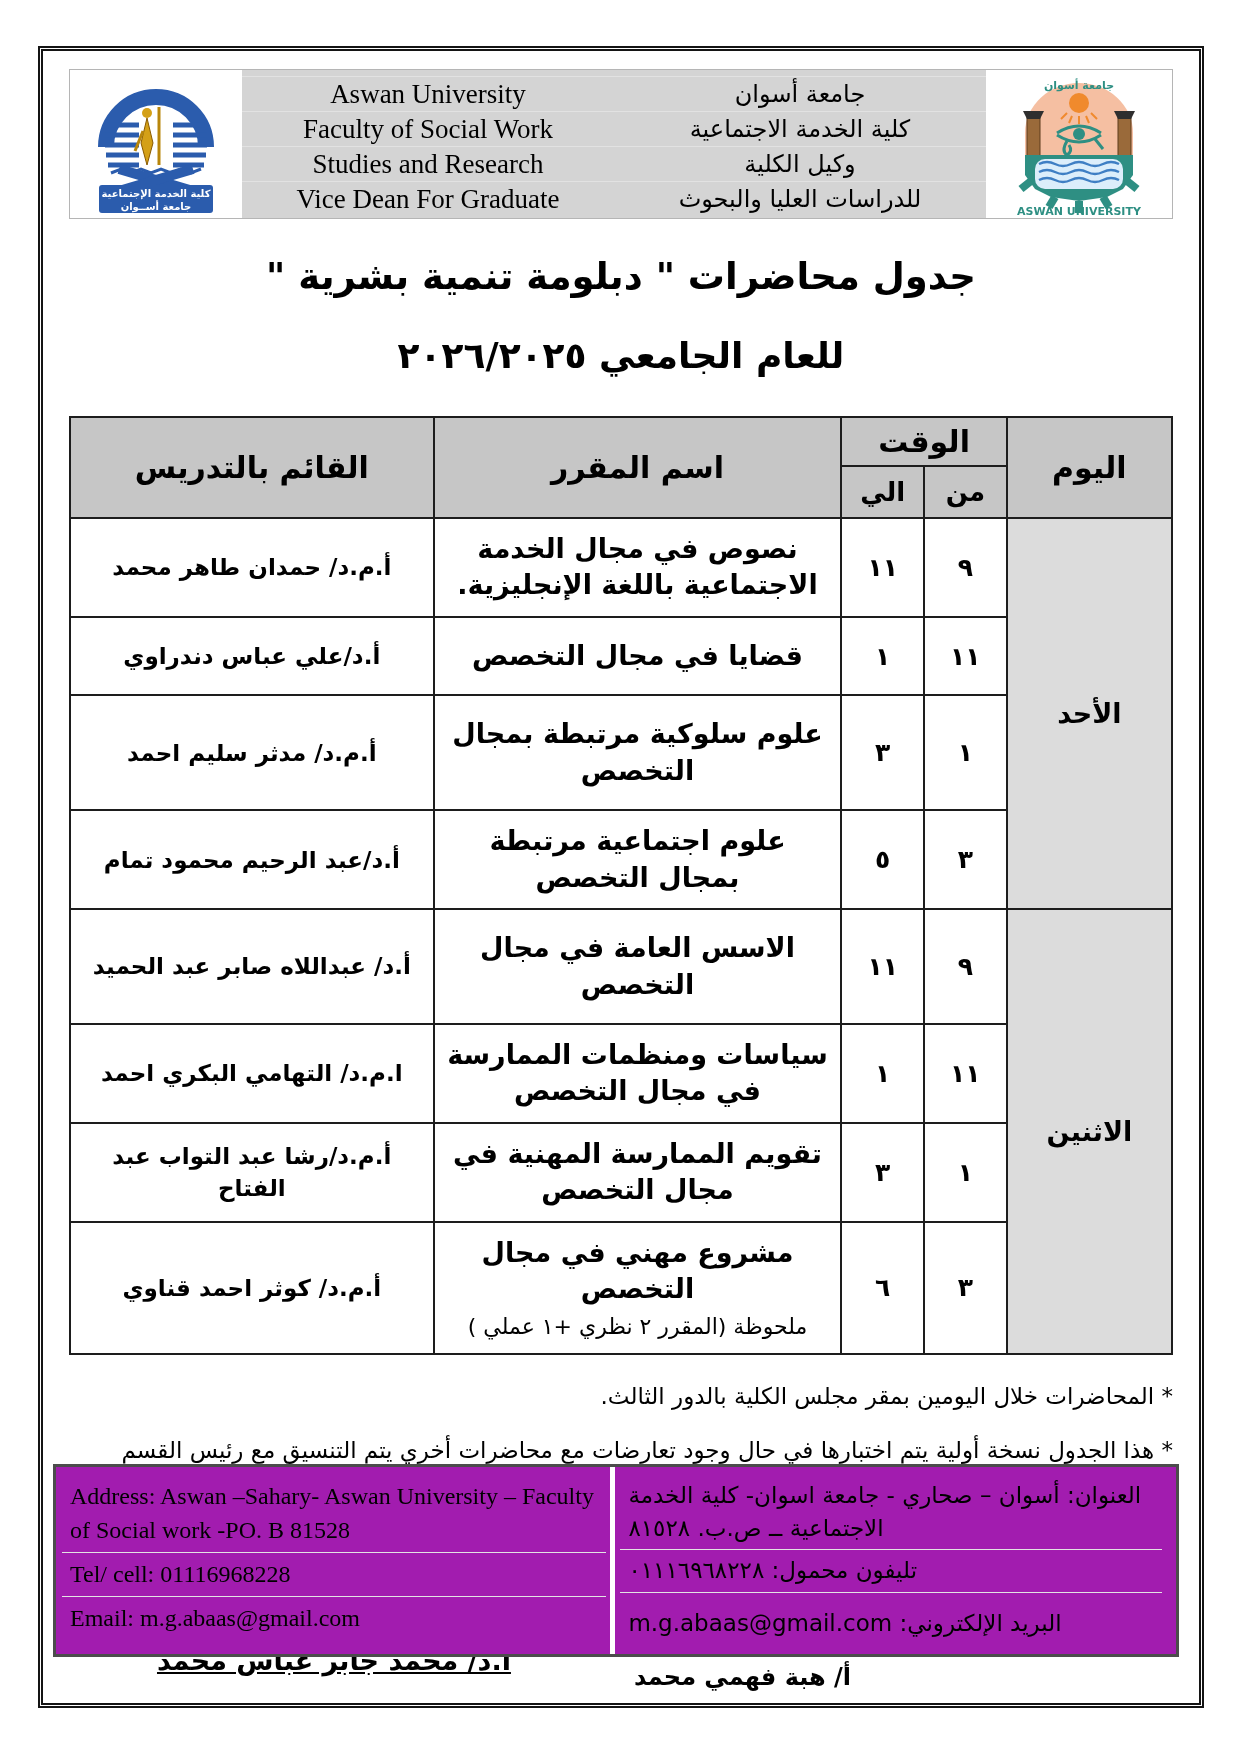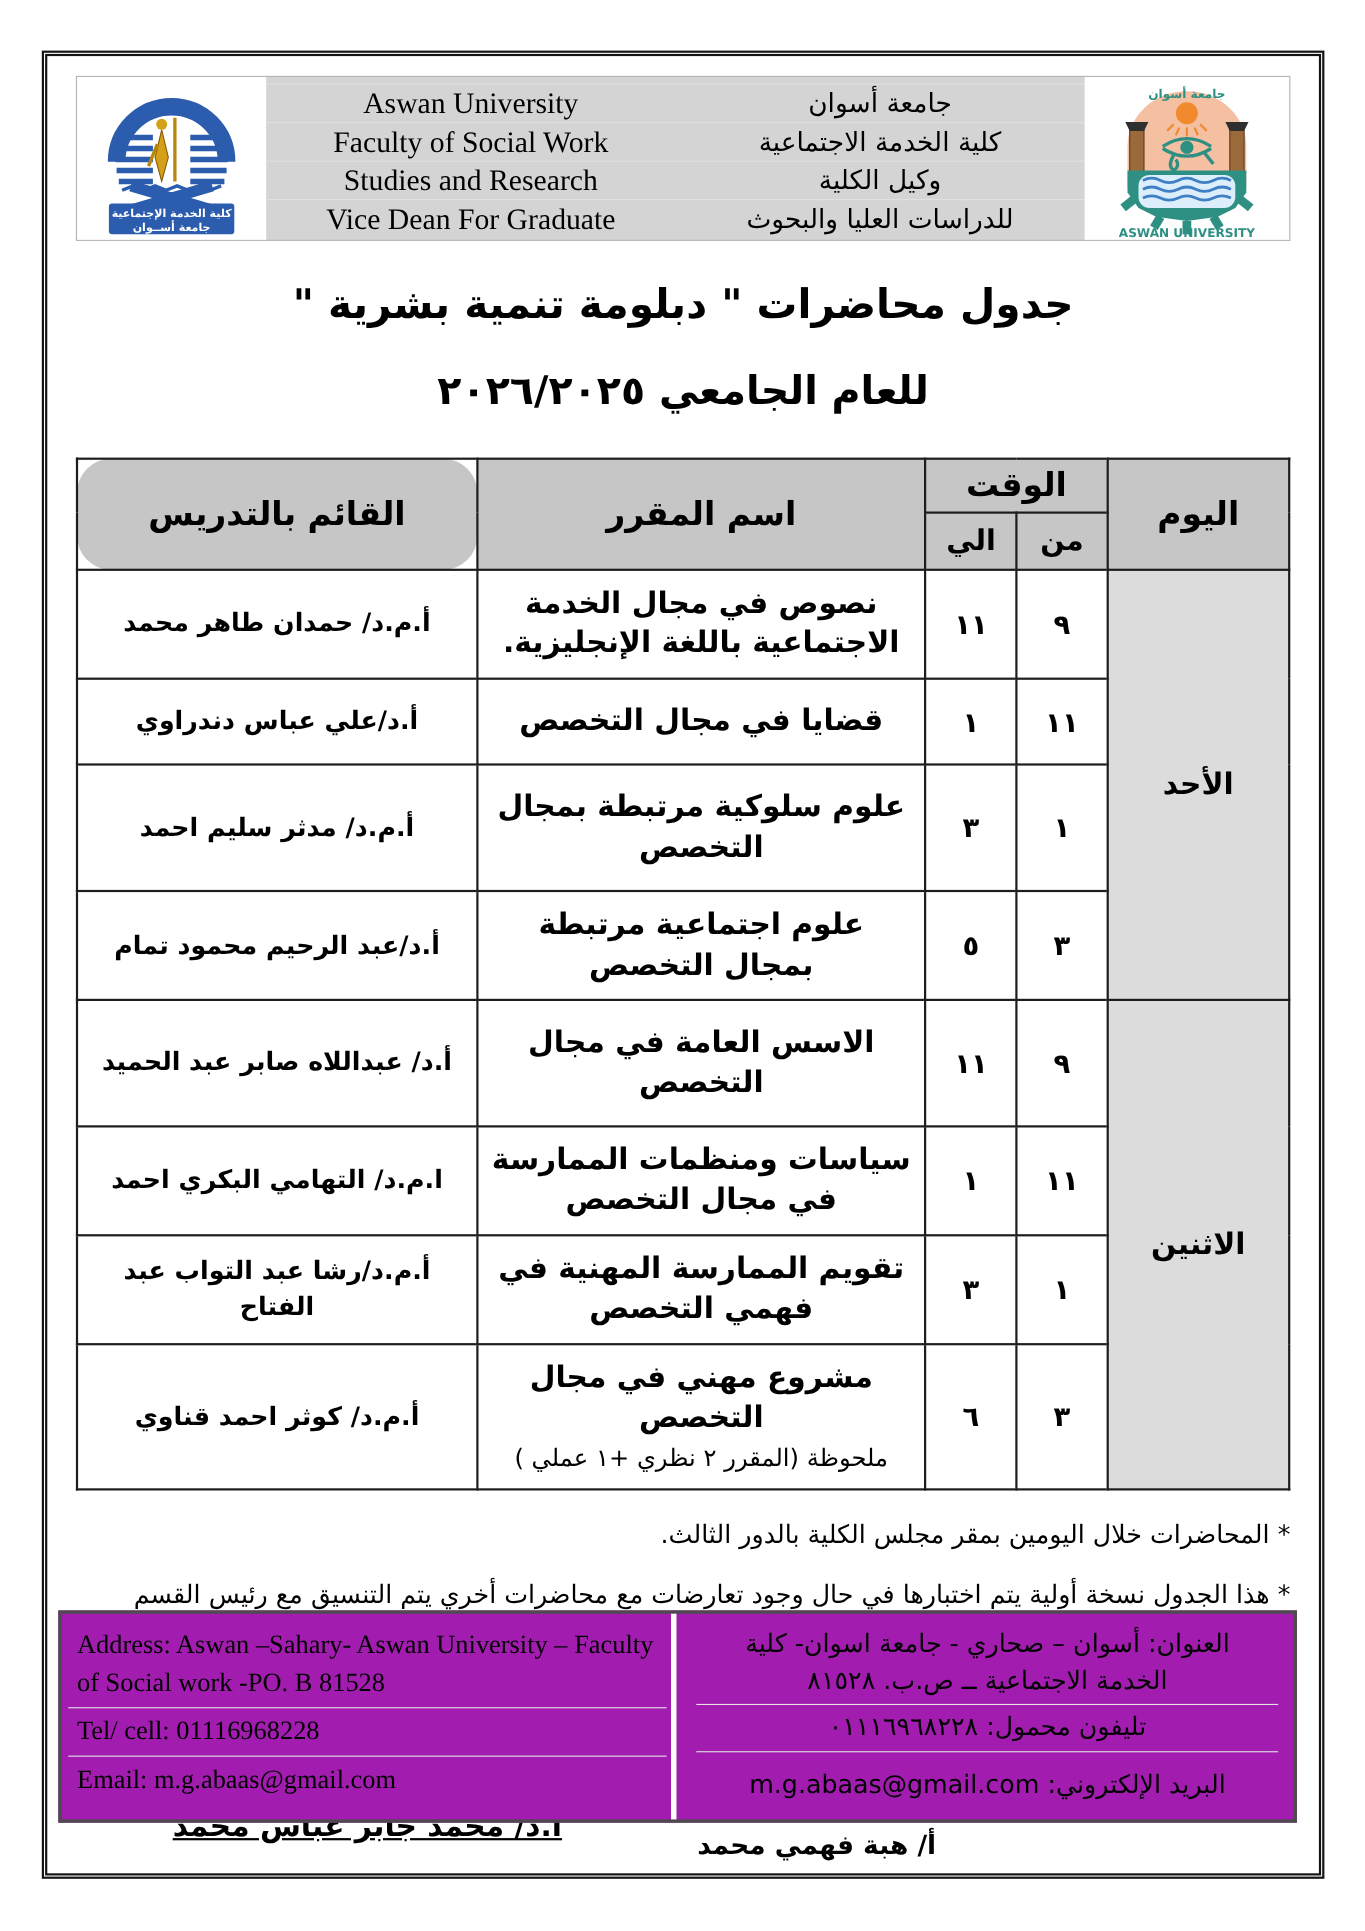--- a/index.html
+++ b/index.html
@@ -23,21 +23,21 @@
 
   
   table.sched { width: 100%; margin-top: 40px; border-collapse: collapse; direction: rtl; table-layout: fixed; }
   table.sched th, table.sched td { border: 2px solid #1d1d1d; text-align: center; vertical-align: middle; }
   table.sched th { background: #c6c6c6; font-weight: bold; }
   .th-big { font-size: 30px; padding: 6px 4px; }
   .th-sub { font-size: 26px; padding: 4px 2px; height: 52px; }
   .col-day   { width: 15%; }
   .col-time  { width: 7.5%; }
   .col-course{ width: 37%; }
-  .col-instr { width: 33%; border-radius: 31px; }
+  .col-instr { width: 33%; }
   td.cell-course { font-size: 27px; font-weight: bold; padding: 12px 10px; line-height: 1.35; }
   td.cell-instr  { font-size: 23px; font-weight: bold; padding: 10px 8px; line-height: 1.4; }
   td.cell-time   { font-size: 25px; font-weight: bold; }
   td.cell-day    { background: #dcdcdc; font-size: 27px; font-weight: bold; }
   .course-note   { display: block; font-weight: normal; font-size: 22px; margin-top: 4px; }
   tr.row-single td.cell-course { padding: 20px 10px; }
 
   
   .notes { direction: rtl; text-align: right; margin-top: 14px; font-size: 23px; line-height: 2.35; }
   .note-line { }
@@ -48,21 +48,21 @@
   .sig-title-right { right: 38%; top: 6px;  font-size: 22px; }
   .sig-title-left  { right: 76%; top: 2px;  font-size: 27px; }
   .sig-name-right  { right: 39%; top: 118px; font-size: 24px; }
   .sig-name-left   { right: 76%; top: 100px; font-size: 27px; text-decoration: underline; }
 
   
   .contact { position: absolute; left: 10px; right: 20px; bottom: 46px;
              border: 3px solid #4c4c4c; background: #a21caf; display: flex; }
   .contact-en { width: 49.5%; padding: 8px 4px 10px 6px; font-family: "Liberation Serif", serif; font-size: 24px; }
   .contact-gap { width: 5px; background: #ffffff; }
-  .contact-ar { flex: 1; padding: 8px 14px 10px 18px; direction: rtl; text-align: center; font-size: 23px; }
+  .contact-ar { flex: 1; padding: 8px 14px 10px 5px; direction: rtl; text-align: left; font-size: 23px; }
   .contact-row { padding: 4px 8px; border-bottom: 1px solid #e3e3e3; line-height: 1.45; }
   .contact-row:last-child { border-bottom: none; }
   .contact-ar .email-line { padding-top: 14px; font-size: 23px; }
 
   svg text { font-family: "DejaVu Sans", sans-serif; }
 </style>
 </head>
 <body>
 
 <div class="page">
@@ -218,21 +218,21 @@
         </tr>
         <tr>
           <td class="cell-time">١١</td>
           <td class="cell-time">١</td>
           <td class="cell-course">سياسات ومنظمات الممارسة في مجال التخصص</td>
           <td class="cell-instr">ا.م.د/ التهامي البكري احمد</td>
         </tr>
         <tr>
           <td class="cell-time">١</td>
           <td class="cell-time">٣</td>
-          <td class="cell-course">تقويم الممارسة المهنية في فهمي التخصص</td>
+          <td class="cell-course">تقويم الممارسة المهنية في مجال التخصص</td>
           <td class="cell-instr">أ.م.د/رشا عبد التواب عبد الفتاح</td>
         </tr>
         <tr>
           <td class="cell-time">٣</td>
           <td class="cell-time">٦</td>
           <td class="cell-course">
             <span>مشروع مهني في مجال التخصص</span>
             <span class="course-note">ملحوظة (المقرر ٢ نظري +١ عملي )</span>
           </td>
           <td class="cell-instr">أ.م.د/ كوثر احمد قناوي</td>

